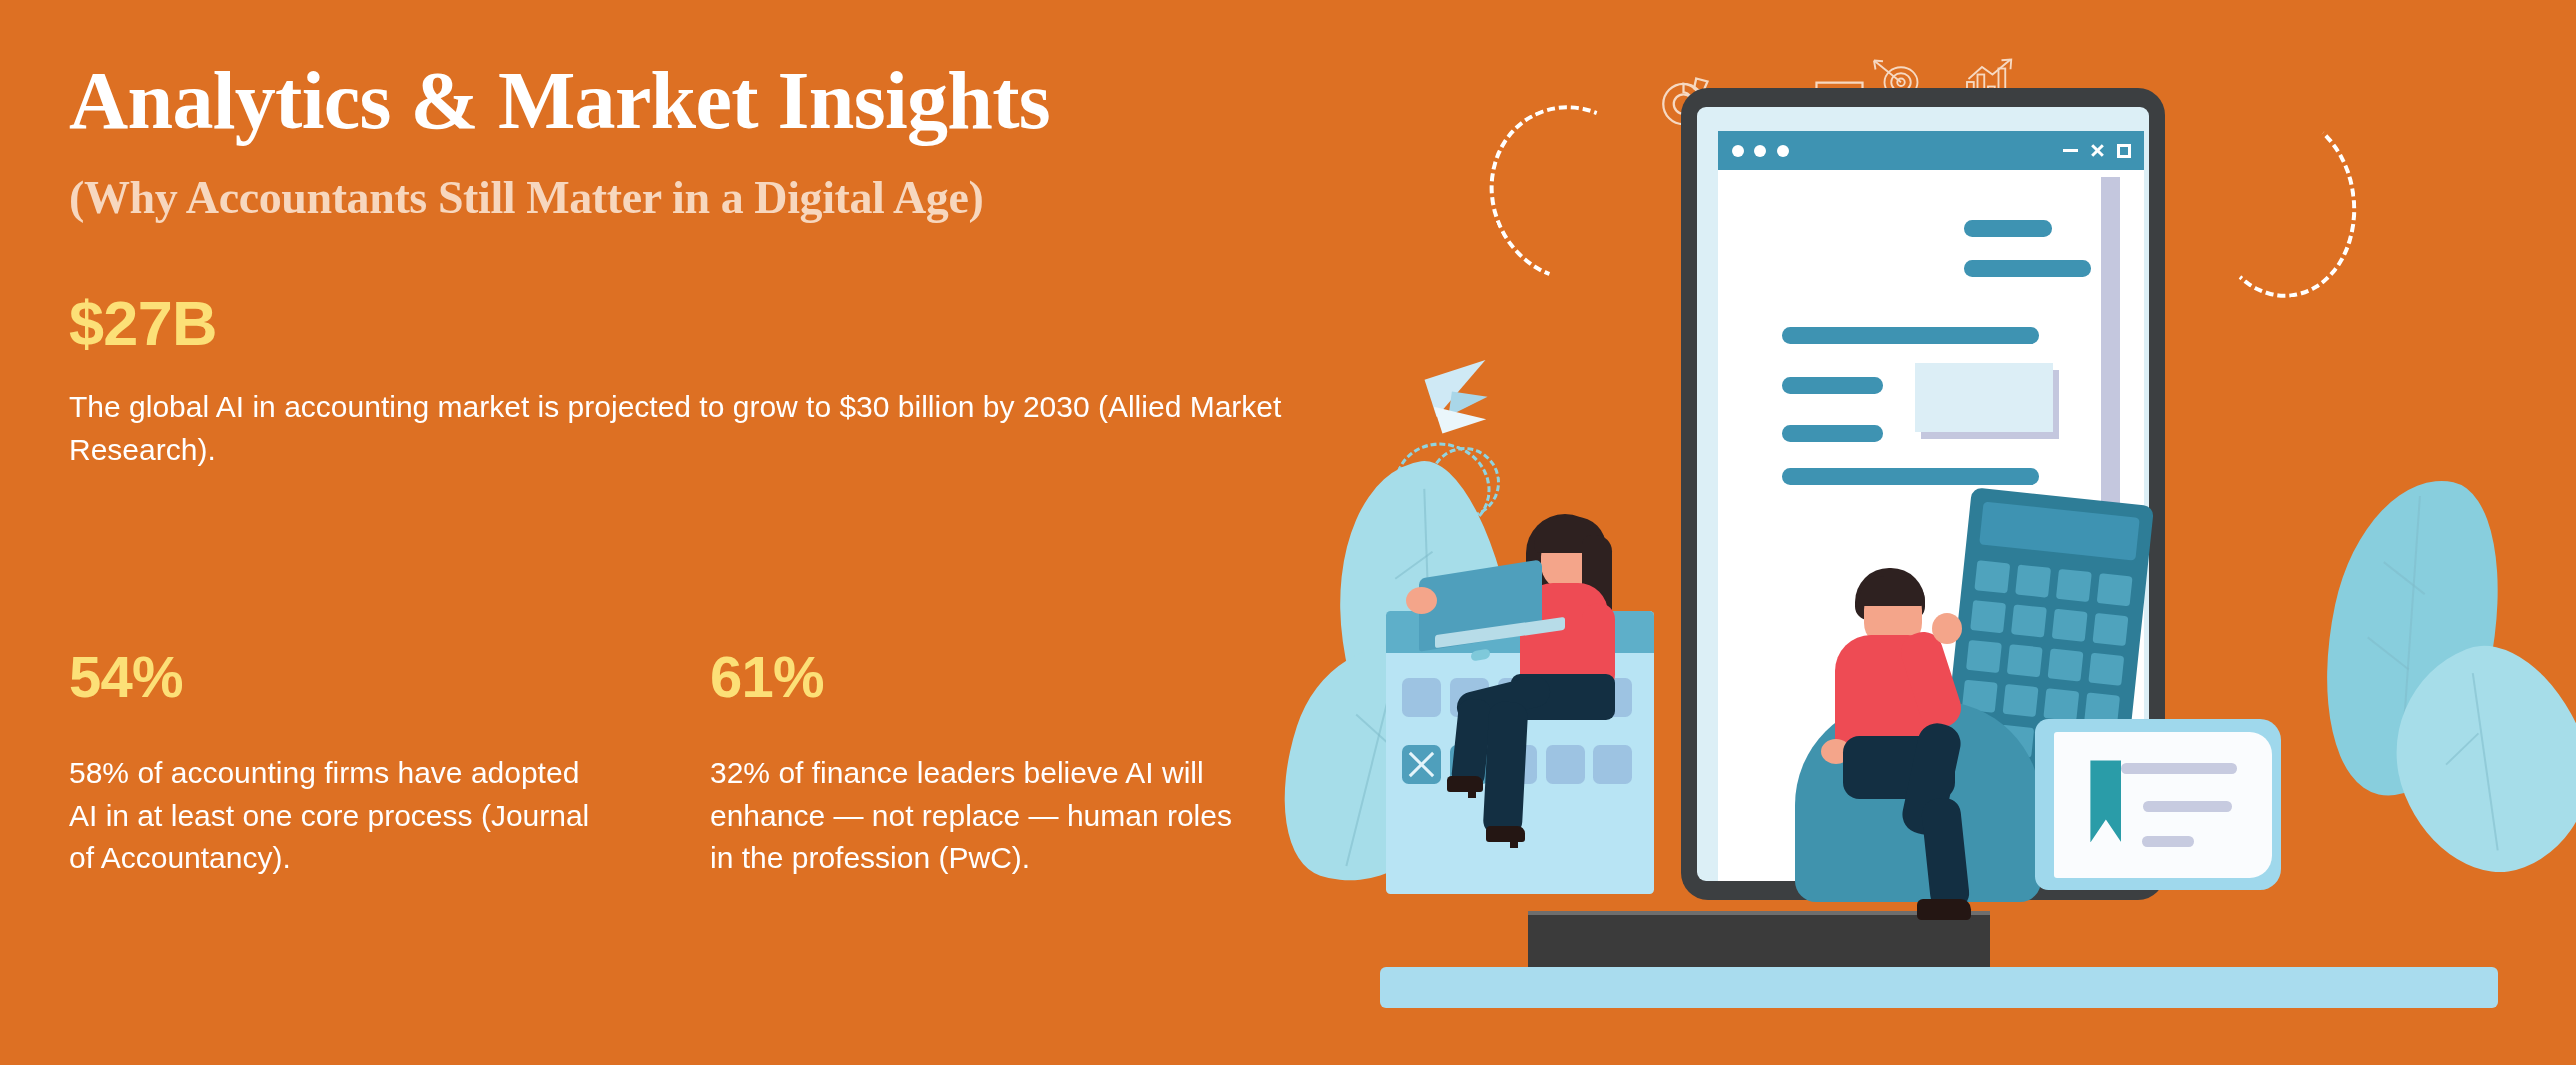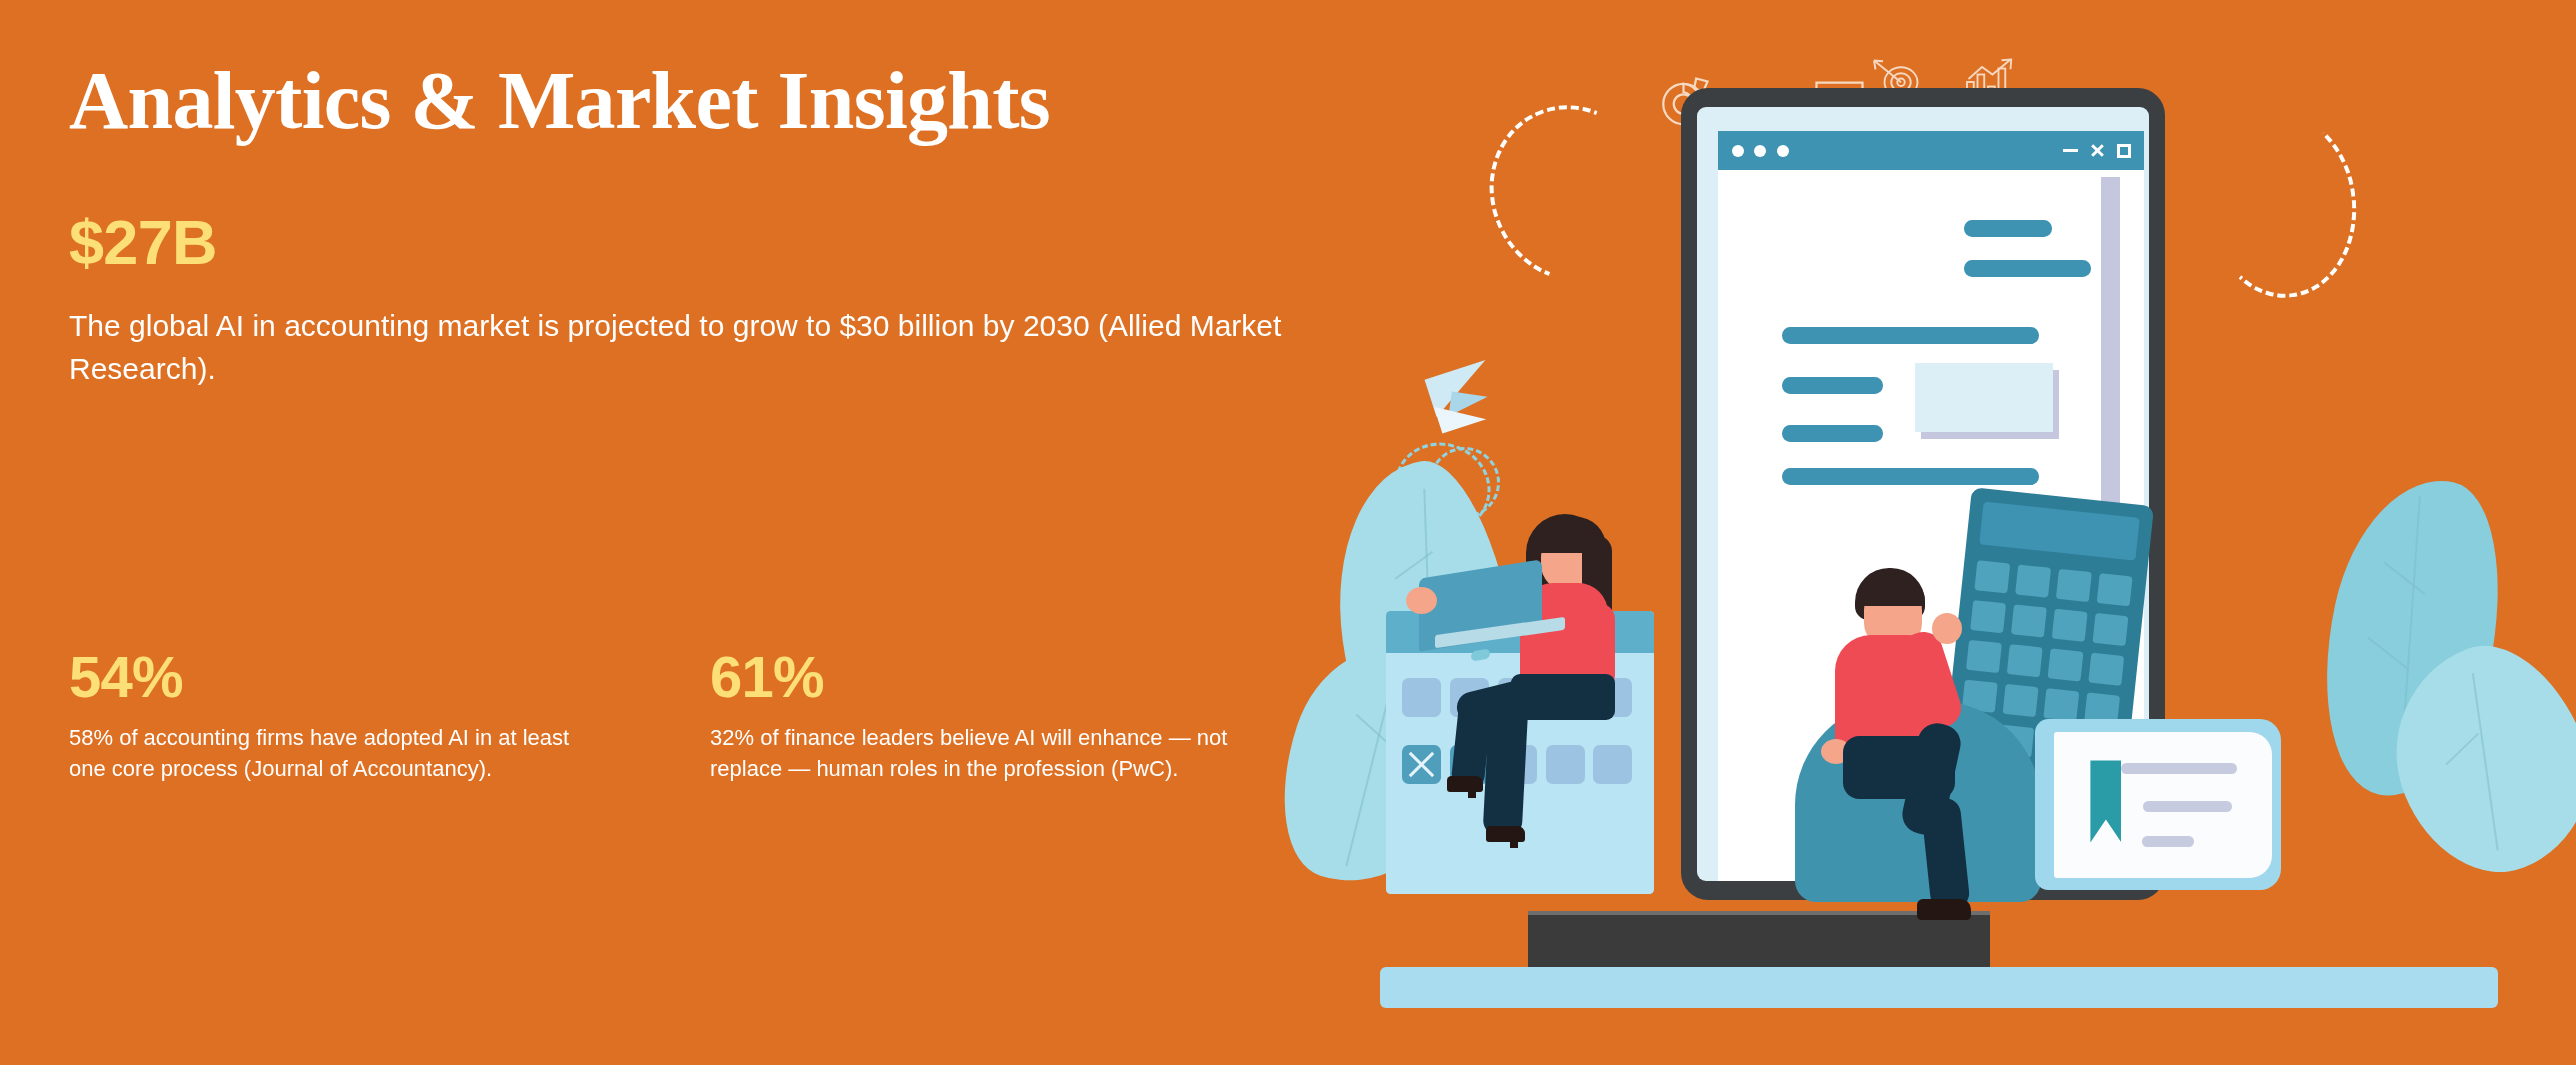--- a/index.html
+++ b/index.html
@@ -46,21 +46,21 @@
     font-size:30px;
     line-height:1.42;
     font-weight:400;
     margin-top:31px;
     max-width:1334px;
   }
 
   .stat-row { position:absolute; left:69px; top:648px; width:1282px; display:flex; }
   .stat-col { width:50%; }
   .stat-col:first-child { padding-right:75px; }
-  .stat-col .stat-body { font-size:22px; margin-top:16px; max-width:537px; }
+  .stat-col .stat-body { font-size:30px; margin-top:46px; max-width:537px; }
 
   
   .illus { position:absolute; left:1334px; top:0; width:1242px; height:1066px; }
 
   
   .shelf {
     position:absolute; left:46px; bottom:58px; width:1118px; height:41px;
     background:#A9DCEE; border-radius:6px;
   }
   .shelf-dark {
@@ -228,20 +228,21 @@
   
   [data-interactable="true"] { cursor:pointer; }
 </style>
 </head>
 <body>
 
 <div class="canvas" data-interactable="false">
 
   <div class="text-col" data-interactable="false">
     <h1 class="page-title" data-interactable="false">Analytics &amp; Market Insights</h1>
+    <h2 class="page-subtitle" data-interactable="false">(Why Accountants Still Matter in a Digital Age)</h2>
 
     <div class="stat-primary" data-interactable="false">
       <div class="stat-number" data-interactable="false">$27B</div>
       <p class="stat-body" data-interactable="false">The global AI in accounting market is projected to grow to $30 billion by 2030 (Allied Market Research).</p>
     </div>
   </div>
 
   <div class="stat-row" data-interactable="false">
     <div class="stat-col" data-interactable="false">
       <div class="stat-number sm" data-interactable="false">54%</div>

